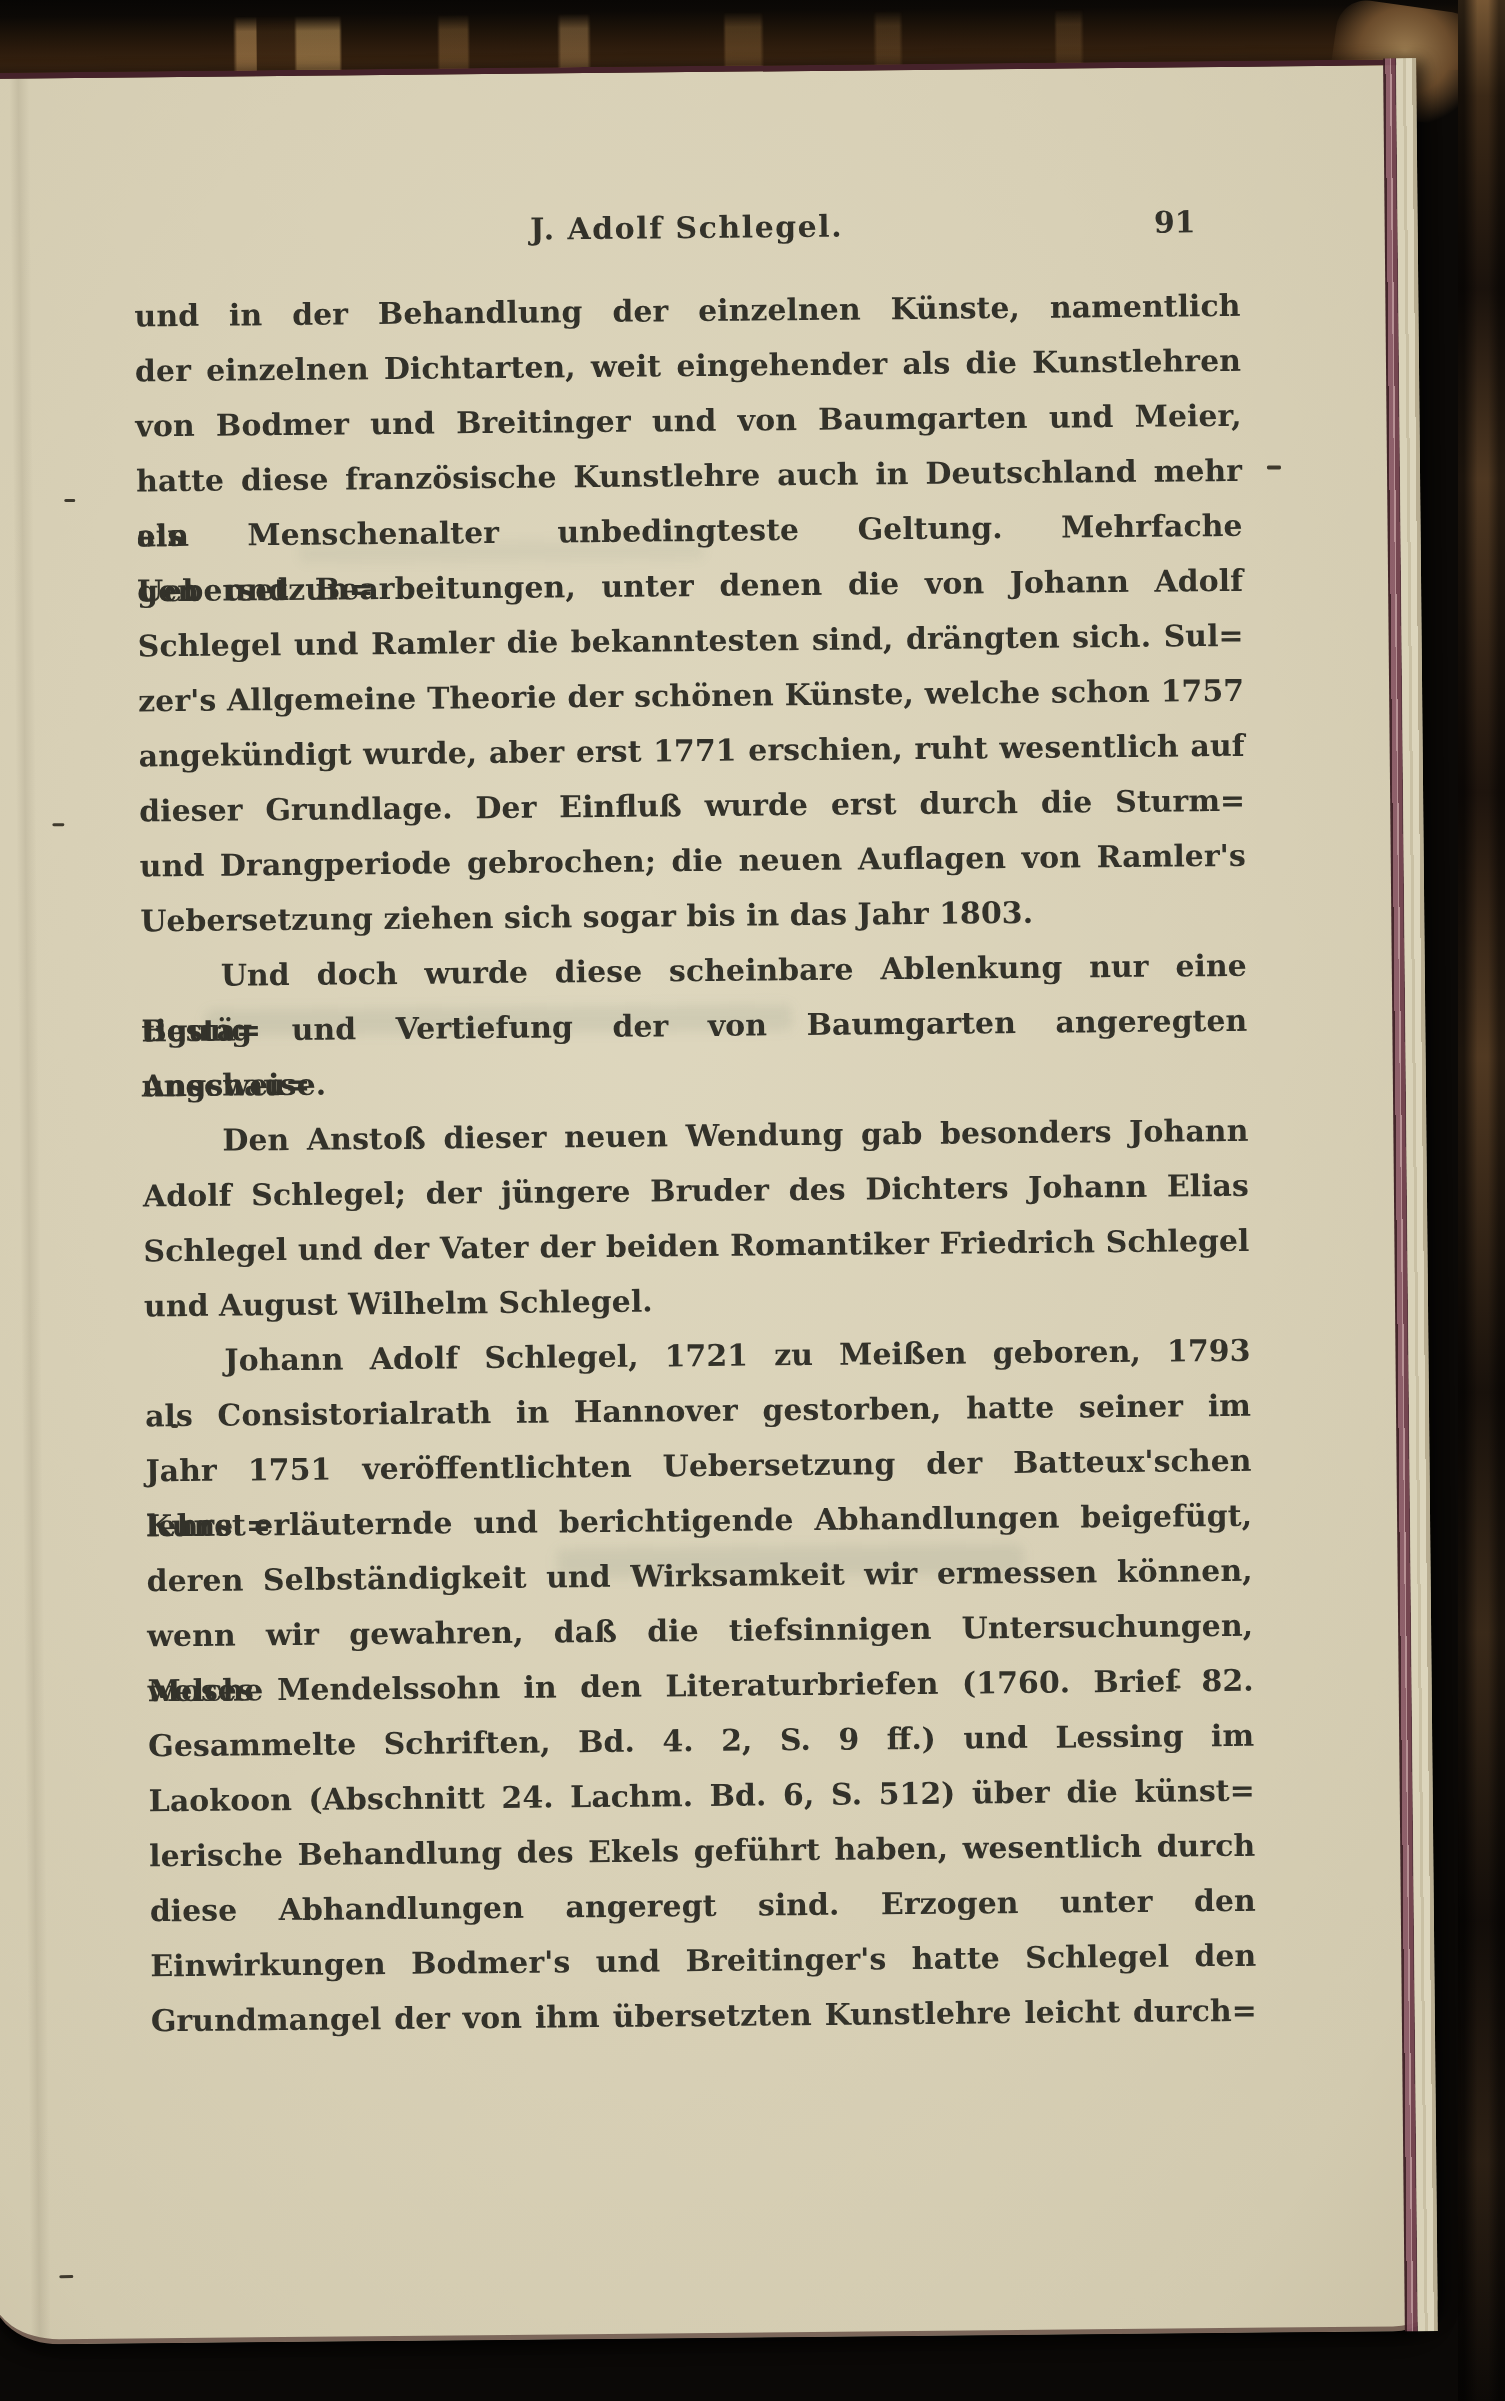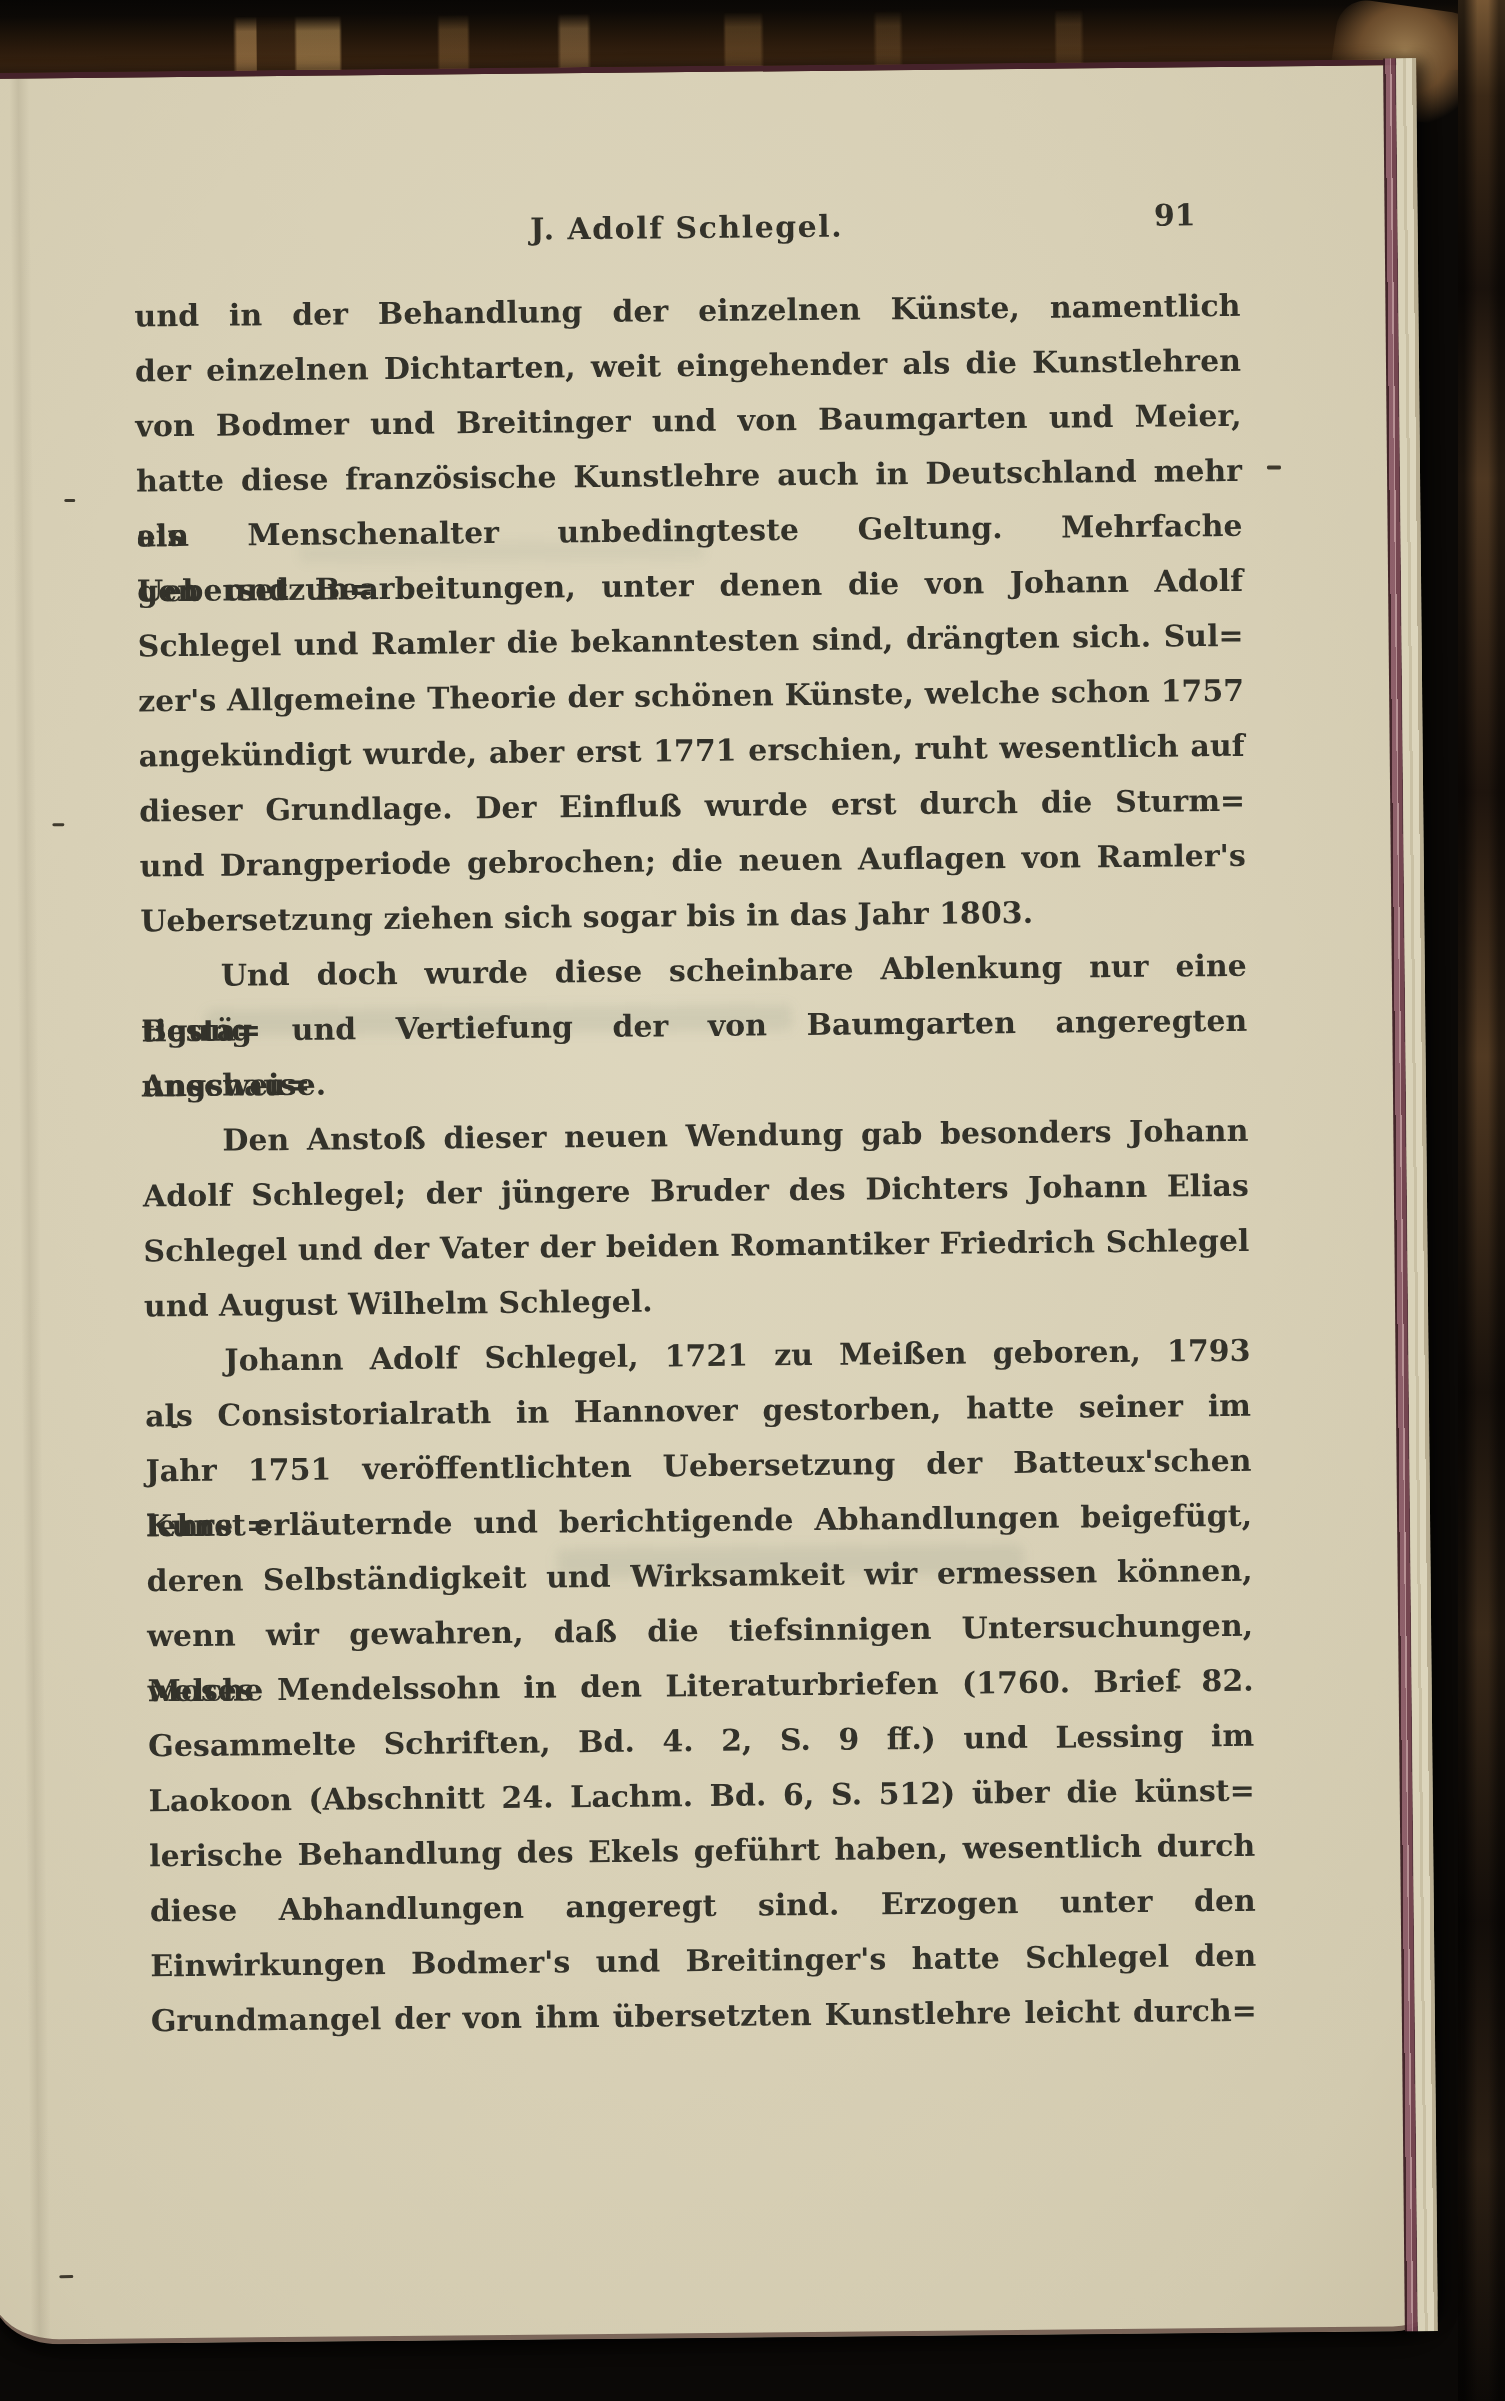--- a/index.html
+++ b/index.html
@@ -96,21 +96,21 @@
     color:var(--ink);
   }
   .running-head{
     position:relative;height:83px;
     font-size:30px;font-weight:700;letter-spacing:1.5px;
   }
   .running-head .title{
     position:absolute;left:0;right:0;text-align:center;top:13.5px;
   }
   .running-head .pagenum{
-    position:absolute;right:44px;top:6px;letter-spacing:0;text-align:right;
+    position:absolute;right:44px;top:13px;letter-spacing:0;text-align:right;
   }
   .body-text{
     position:absolute;left:0;top:87px;width:1106px;
     font-size:30px;font-weight:700;
   }
   .para{margin:0;}
   .line{
     height:55px;line-height:55px;
     text-align:justify;text-align-last:justify;
     white-space:normal;overflow:visible;

